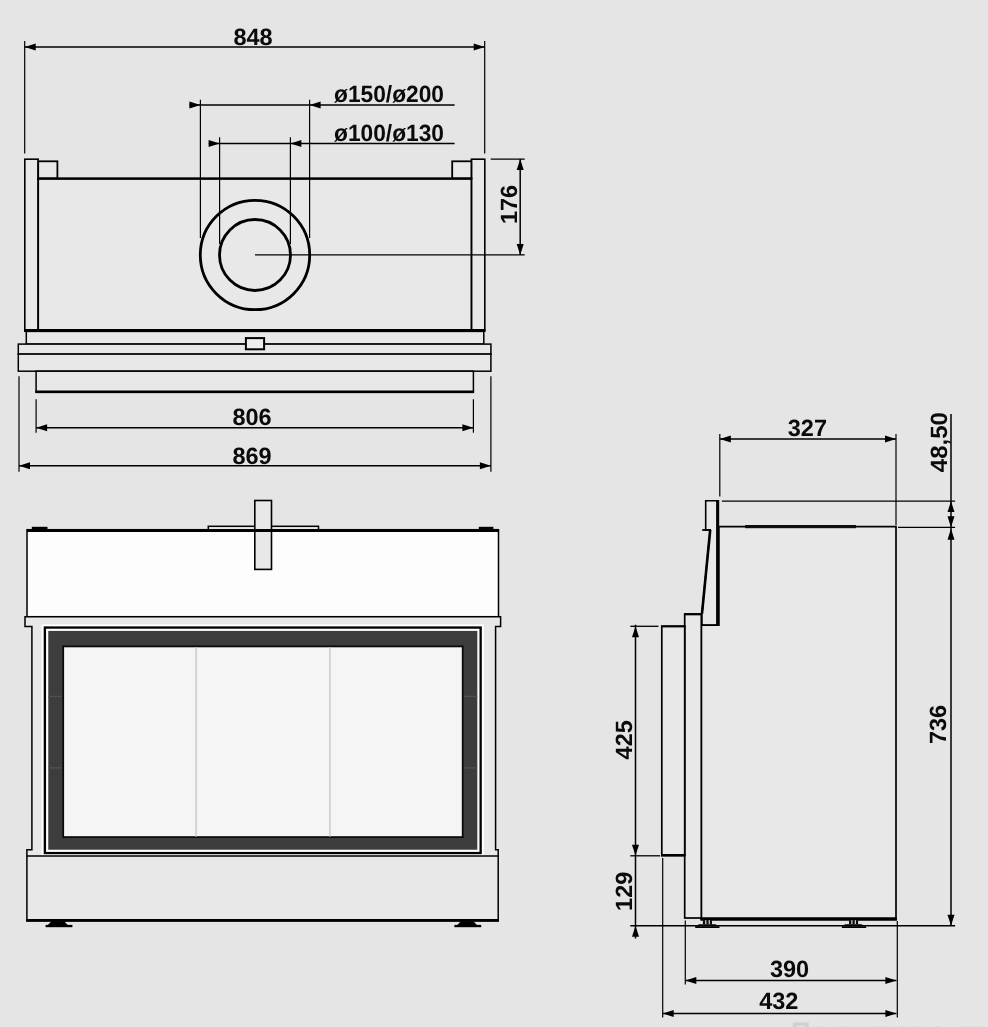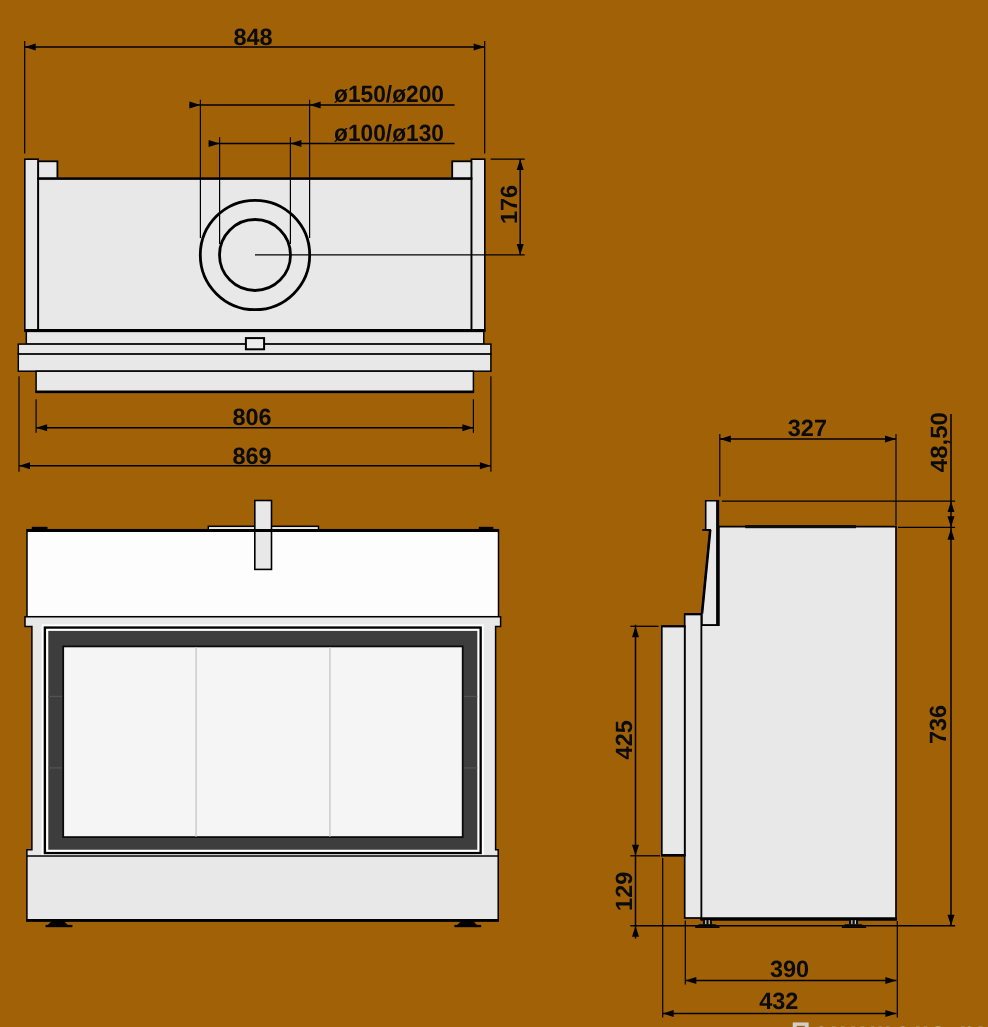--- a/index.html
+++ b/index.html
@@ -1,16 +1,16 @@
 <!DOCTYPE html>
 <html><head>
 <meta charset="utf-8">
 <style>
   html,body{margin:0;padding:0;background:#fff;}
-  #page{position:relative;width:988px;height:1027px;overflow:hidden;background:#a16207;
+  #page{position:relative;width:988px;height:1027px;overflow:hidden;background:#e5e5e5;
         font-family:"Liberation Sans", sans-serif;}
   svg{position:absolute;left:0;top:0;transform:translateZ(0);will-change:transform;}
   text{font-family:"Liberation Sans", sans-serif;font-weight:bold;fill:#0b0b0b;text-rendering:geometricPrecision;}
 </style>
 </head>
 <body>
 <div id="page">
 <svg width="988" height="1027" viewBox="0 0 988 1027">
 
 <g id="topview">

